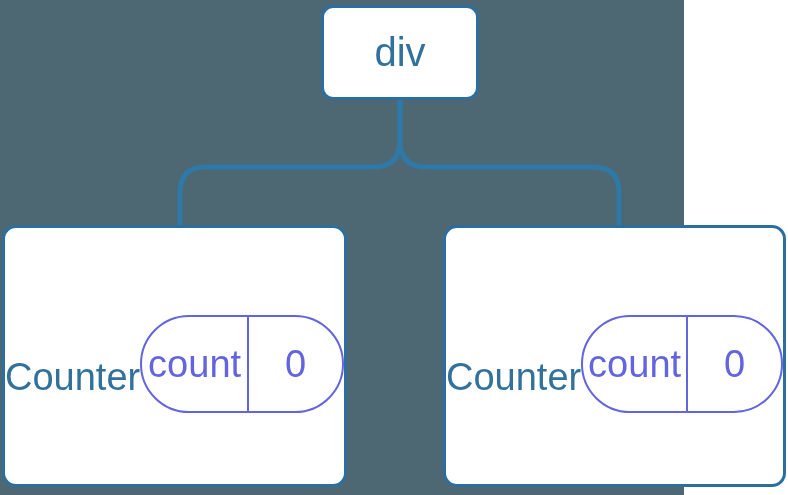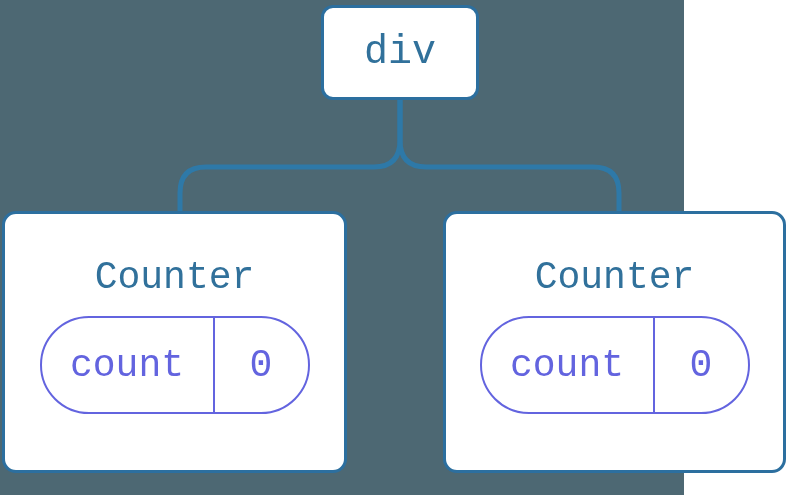--- a/index.html
+++ b/index.html
@@ -13,21 +13,20 @@
   * { box-sizing: border-box; margin: 0; padding: 0; }
   html, body {
     width: 788px; height: 495px;
     overflow: hidden;
     font-family: "Liberation Sans", sans-serif;
   }
   .canvas {
     position: relative;
     width: 684px; height: 495px;
     background: var(--background);
-    font-family: Liberation Mono, monospace;
   }
   .edges {
     position: absolute;
     left: 0; top: 0;
     width: 788px; height: 495px;
   }
   .edges path {
     fill: none;
     stroke: var(--edge);
     stroke-width: 5;
@@ -42,25 +41,25 @@
     left: 321px; top: 5px;
     width: 158px; height: 95px;
     border-radius: 12px;
     display: flex;
     align-items: center;
     justify-content: center;
     font-size: 40px;
     color: var(--node-text);
   }
   .counter-node {
-    top: 211px;
+    top: 225px;
     width: 345px; height: 262px;
     border-radius: 14px;
     display: flex;
-    flex-direction: column;
+    flex-direction: row;
     align-items: center;
   }
   .counter-node.left  { left: 2px; }
   .counter-node.right { left: 443px; width: 343px; }
   .counter-title {
     margin-top: 42px;
     font-size: 38px;
     line-height: 44px;
     color: var(--node-text);
   }

